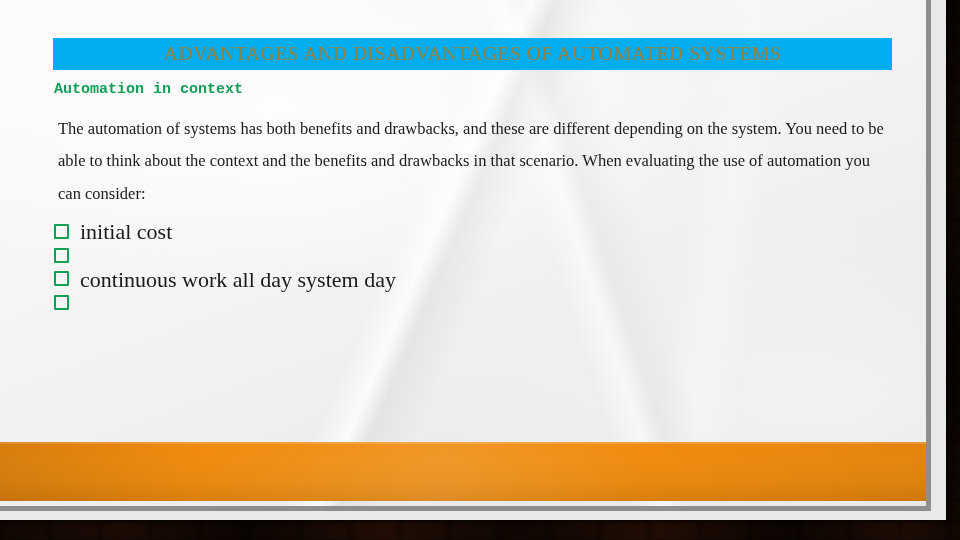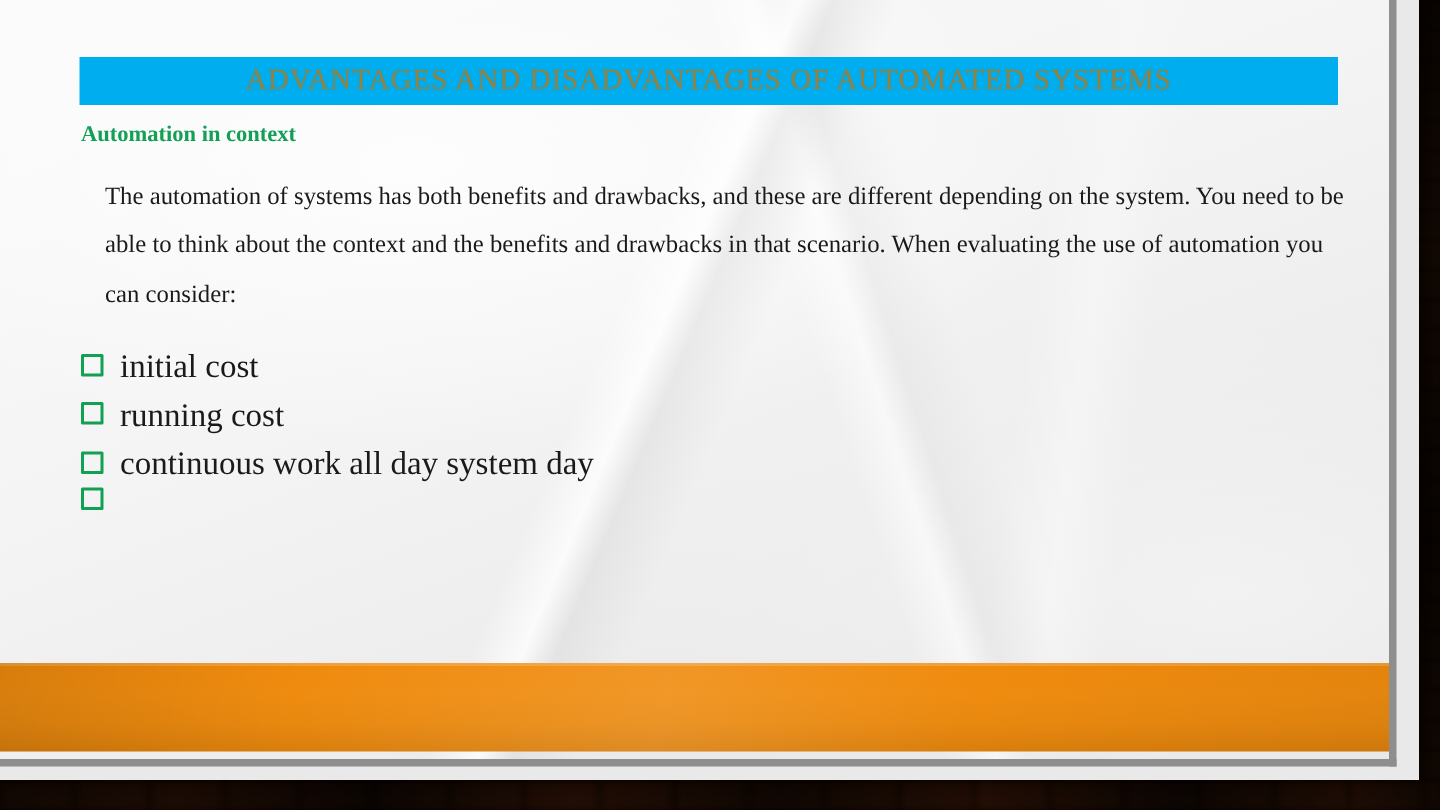--- a/index.html
+++ b/index.html
@@ -111,34 +111,34 @@
   
   .body-block {
     position: absolute;
     left: 58px;
     top: 86px;
     width: 840px;
     z-index: 3;
   }
 
   .subheading {
-    font-family: Liberation Serif, serif;
+    font-family: Liberation Mono, monospace;
     font-size: 15px;
     font-weight: bold;
     color: #12a055;
     margin: 0 0 14px 0;
     line-height: 1.1;
   }
 
   .paragraph {
     font-family: "Liberation Serif", serif;
     font-size: 16.5px;
     color: #1a1a1a;
     line-height: 32.5px;
-    margin: 16px;
+    margin: 4px;
     width: 830px;
   }
 
   .bullet-list {
     list-style: none;
     margin: 6px 0 0 0;
     padding: 0;
   }
   .bullet-list li {
     display: flex;
@@ -208,21 +208,20 @@
 
       <p class="paragraph">The automation of systems has both benefits and drawbacks, and these are different depending on the system. You need to be able to think about the context and the benefits and drawbacks in that scenario. When evaluating the use of automation you can consider:</p>
 
       <ul class="bullet-list">
         <li>
           <span class="bullet-mark"></span>
           <span class="bullet-text">initial cost</span>
         </li>
         <li>
           <span class="bullet-mark"></span>
-          <span class="bullet-text">running cost</span>
         </li>
         <li>
           <span class="bullet-mark"></span>
           <span class="bullet-text">continuous work all day system day</span>
         </li>
         <li>
           <span class="bullet-mark"></span>
         </li>
       </ul>
 

